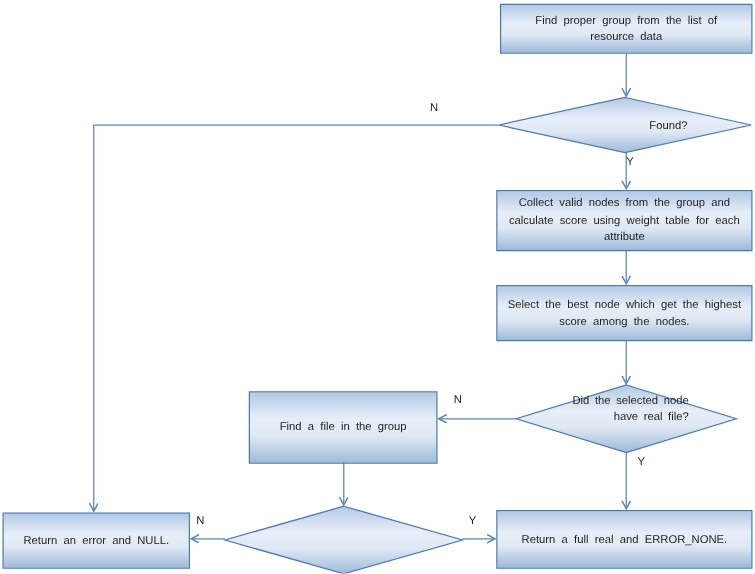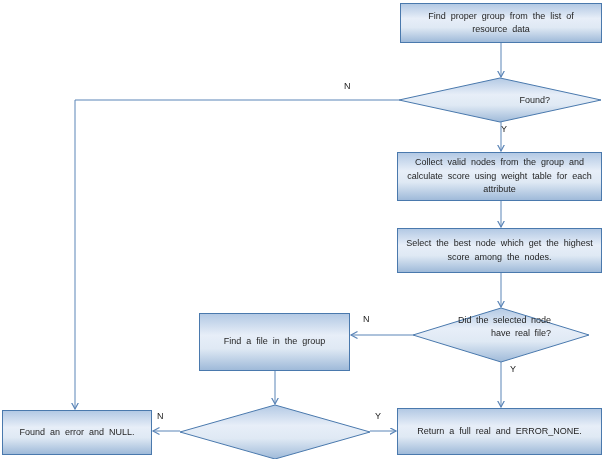--- a/index.html
+++ b/index.html
@@ -92,21 +92,21 @@
     <line x1="501" y1="362" x2="501" y2="407" stroke="#5b85b7" stroke-width="1" marker-end="url(#arrow)"></line>
     <line x1="275" y1="358" x2="275" y2="404" stroke="#5b85b7" stroke-width="1" marker-end="url(#arrow)"></line>
     <line x1="180" y1="431" x2="153" y2="431" stroke="#5b85b7" stroke-width="1" marker-end="url(#arrow)"></line>
     <line x1="370" y1="431" x2="396" y2="431" stroke="#5b85b7" stroke-width="1" marker-end="url(#arrow)"></line>
   </svg>
 
   <div class="box" id="box-find-group">Find proper group from the list of resource data</div>
   <div class="box" id="box-collect">Collect valid nodes from the group and calculate score using weight table for each attribute</div>
   <div class="box" id="box-select-best">Select the best node which get the highest score among the nodes.</div>
   <div class="box" id="box-find-file">Find a file in the group</div>
-  <div class="box" id="box-return-error">Found an error and NULL.</div>
+  <div class="box" id="box-return-error">Return an error and NULL.</div>
   <div class="box" id="box-return-path">Return a full real and ERROR_NONE.</div>
 
   <div class="diamond-label" id="lbl-found">Found?</div>
   <div class="diamond-label" id="lbl-node-file">Did the selected node have real file?</div>
 
   <span class="edge-label" id="el-found-no">N</span>
   <span class="edge-label" id="el-found-yes">Y</span>
   <span class="edge-label" id="el-node-no">N</span>
   <span class="edge-label" id="el-node-yes">Y</span>
   <span class="edge-label" id="el-group-no">N</span>

